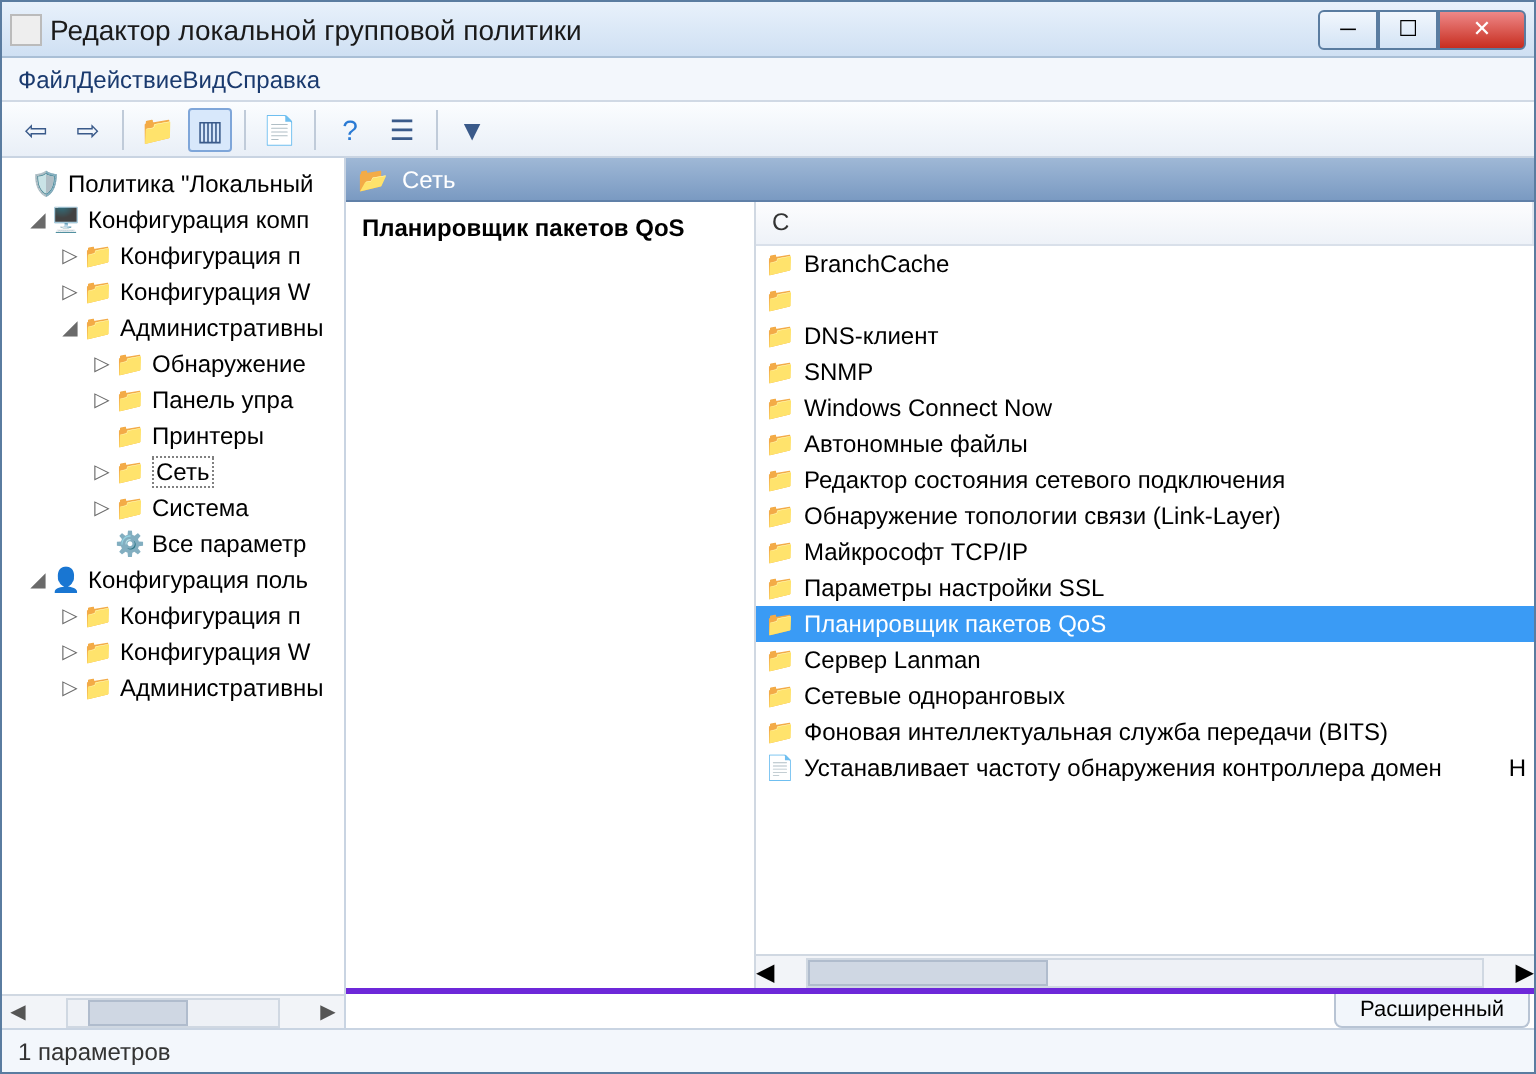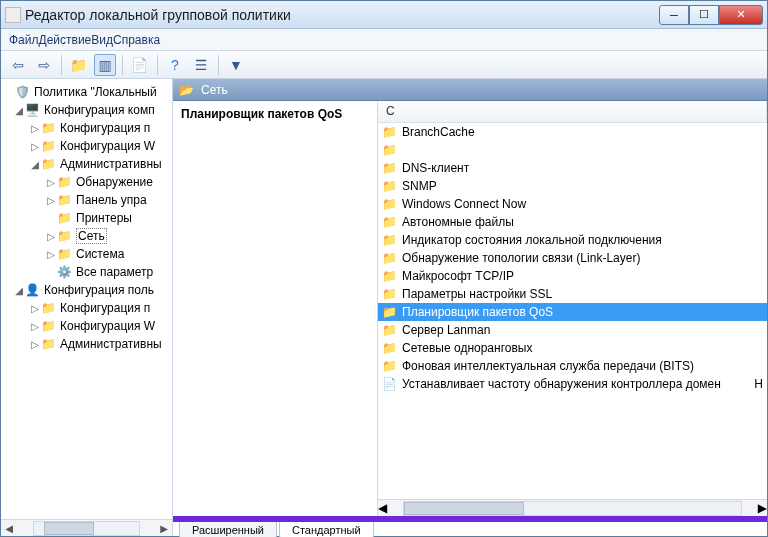--- a/index.html
+++ b/index.html
@@ -58,21 +58,21 @@
 .list-row{ height:18px; display:flex; align-items:center; padding:0 4px; white-space:nowrap; cursor:default;}
 .list-row .licon{ width:16px; color:#e0b050; font-size:12px; text-align:center; margin-right:4px;}
 .list-row.selected{ background:#3a9bf5; color:#fff;}
 .list-row.selected .licon{ color:#cfe6ff;}
 .list-row .extra{ margin-left:auto; padding-left:12px; color:inherit;}
 
 .bottom-scroll{ height:17px; border-top:1px solid #d0d8e2; background:#f2f4f8; display:flex; align-items:center;}
 .bottom-scroll .track{ flex:1; height:15px; background:#eef1f6; border:1px solid #d0d8e2; position:relative; margin:0 16px;}
 .bottom-scroll .thumb{ position:absolute; left:0; width:120px; top:0; bottom:0; background:#cfd7e3; border:1px solid #b0bccd;}
 
-.tabs-row{ height:20px; display:flex; align-items:flex-start; background:#fff; border-top:6px solid #6d28d9; padding-left:6px;}
+.tabs-row{ height:20px; display:flex; align-items:flex-end; background:#fff; border-top:3px solid #6d28d9; padding-left:6px;flex-direction:column;}
 .tab{ padding:2px 12px; border:1px solid #b8c4d4; border-top:none; border-radius:0 0 4px 4px; background:#f2f6fb; margin-right:2px; font-size:11px; cursor:pointer;}
 .tab.active{ background:#fff; }
 
 .statusbar{ height:22px; border-top:1px solid #c9d4e2; background:#f3f7fc; display:flex; align-items:center; padding:0 8px; color:#333;}
 </style>
 </head>
 <body>
 
 <div class="window">
 
@@ -247,21 +247,21 @@
               <div class="list-row">
                 <span class="licon">📁</span>
                 <span>Windows Connect Now</span>
               </div>
               <div class="list-row">
                 <span class="licon">📁</span>
                 <span>Автономные файлы</span>
               </div>
               <div class="list-row">
                 <span class="licon">📁</span>
-                <span>Индикатор состояния локальной подключения</span>
+                <span>Редактор состояния сетевого подключения</span>
               </div>
               <div class="list-row">
                 <span class="licon">📁</span>
                 <span>Обнаружение топологии связи (Link-Layer)</span>
               </div>
               <div class="list-row">
                 <span class="licon">📁</span>
                 <span>Майкрософт TCP/IP</span>
               </div>
               <div class="list-row">
@@ -300,13 +300,16 @@
         </div>
       </div>
 
       <div class="tabs-row">
         <div class="tab">Расширенный</div>
         <div class="tab active">Стандартный</div>
       </div>
     </div>
   </div>
 
+  <div class="statusbar">
+    <span>1 параметров</span>
+  </div>
 </div>
 
 </body></html>

